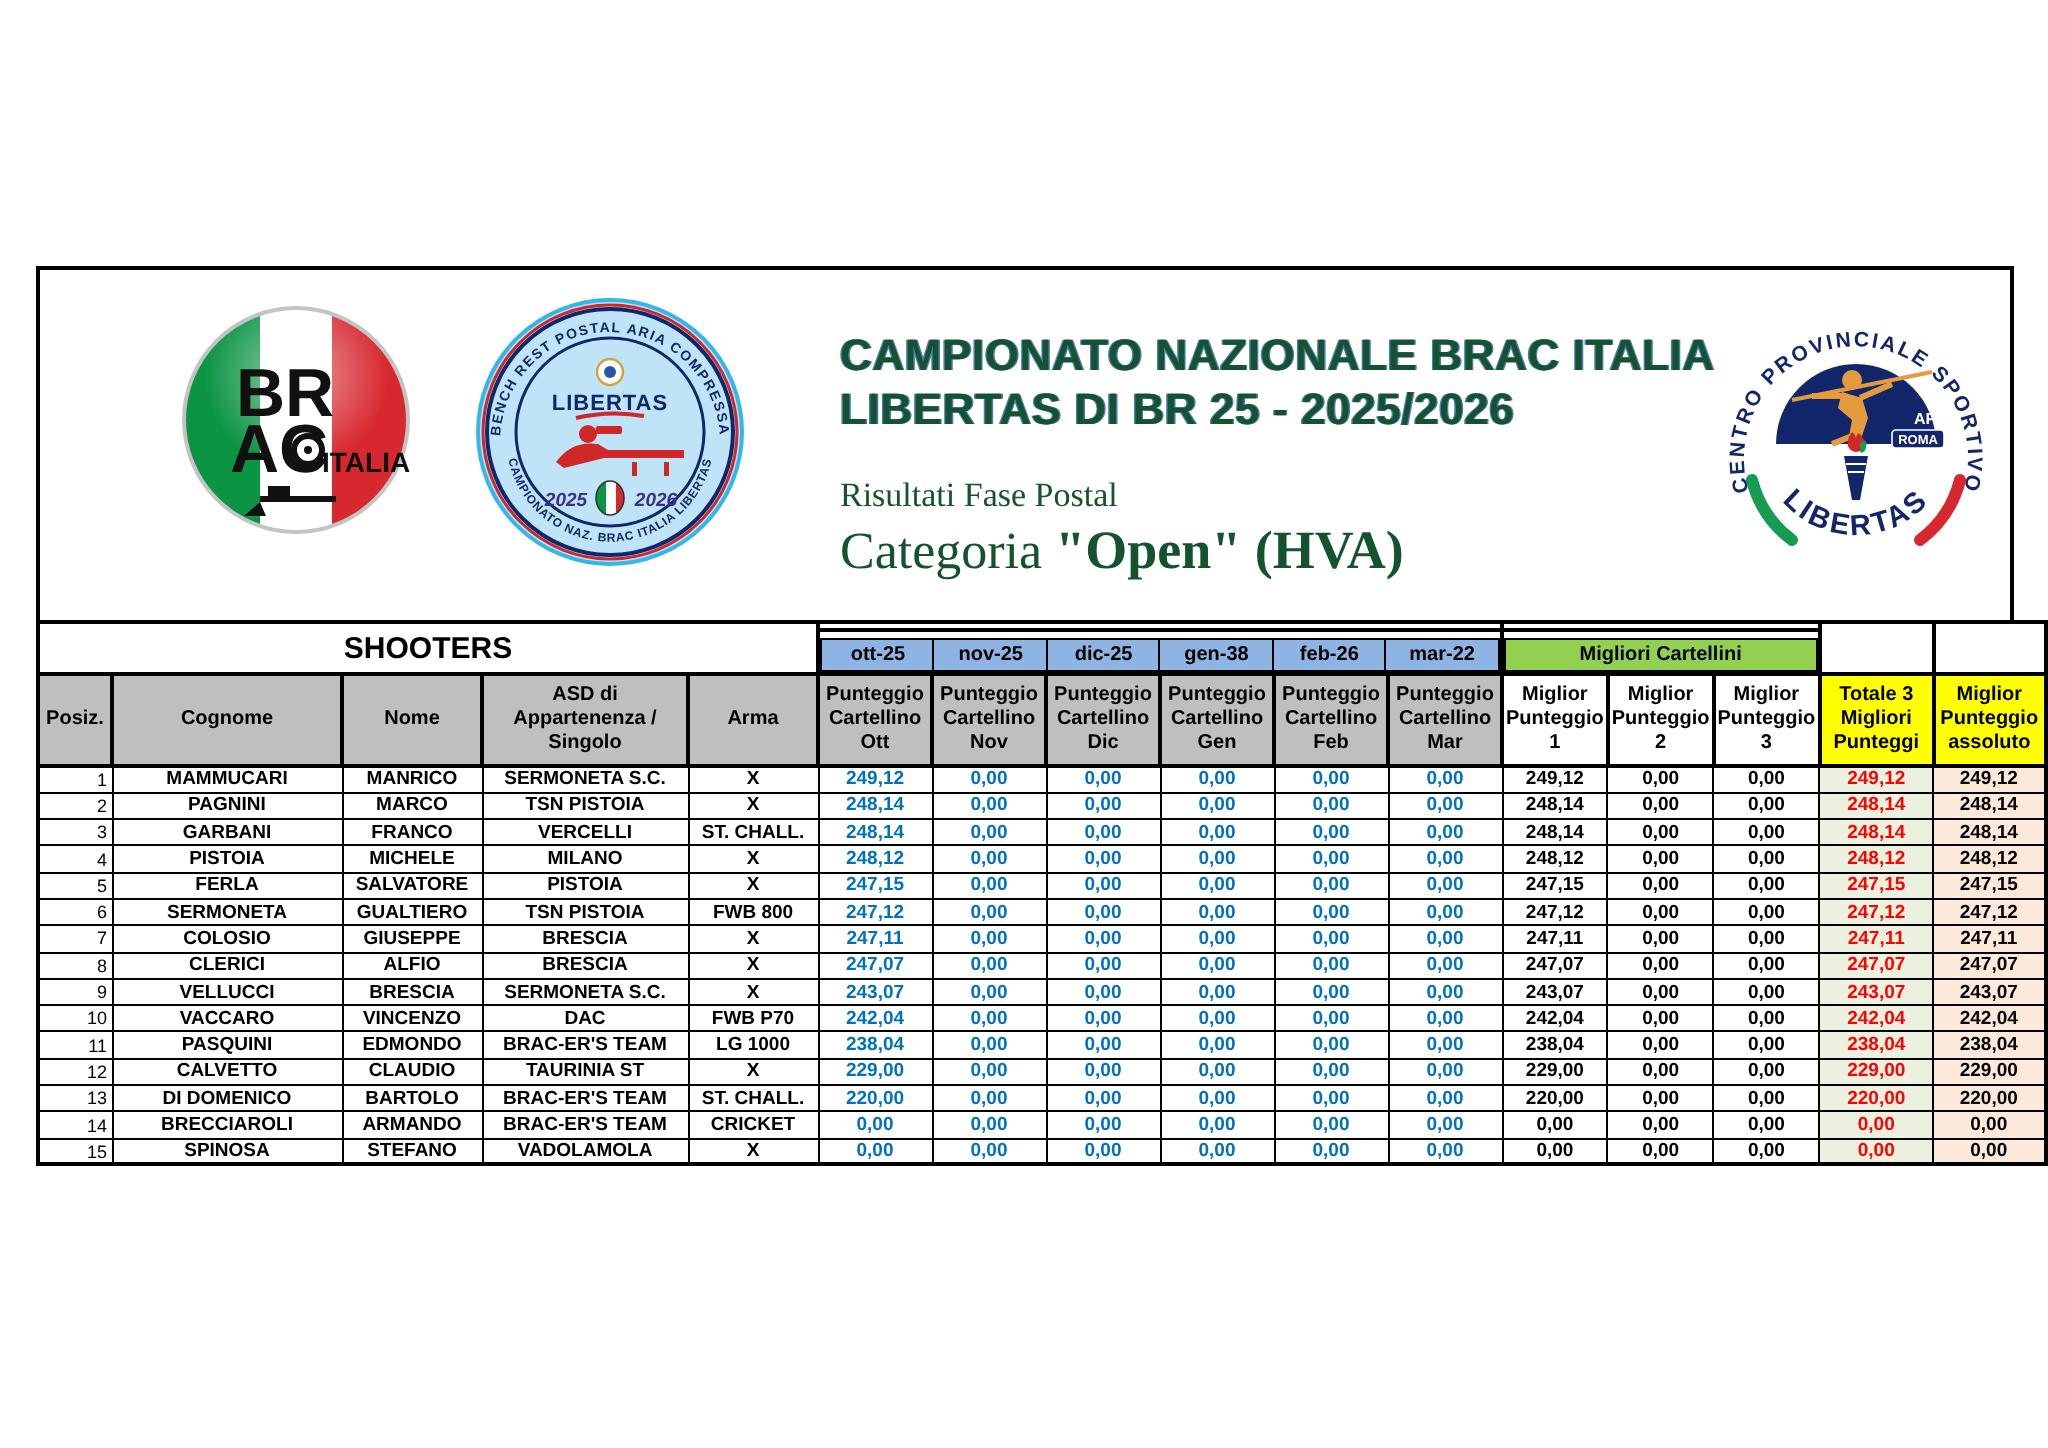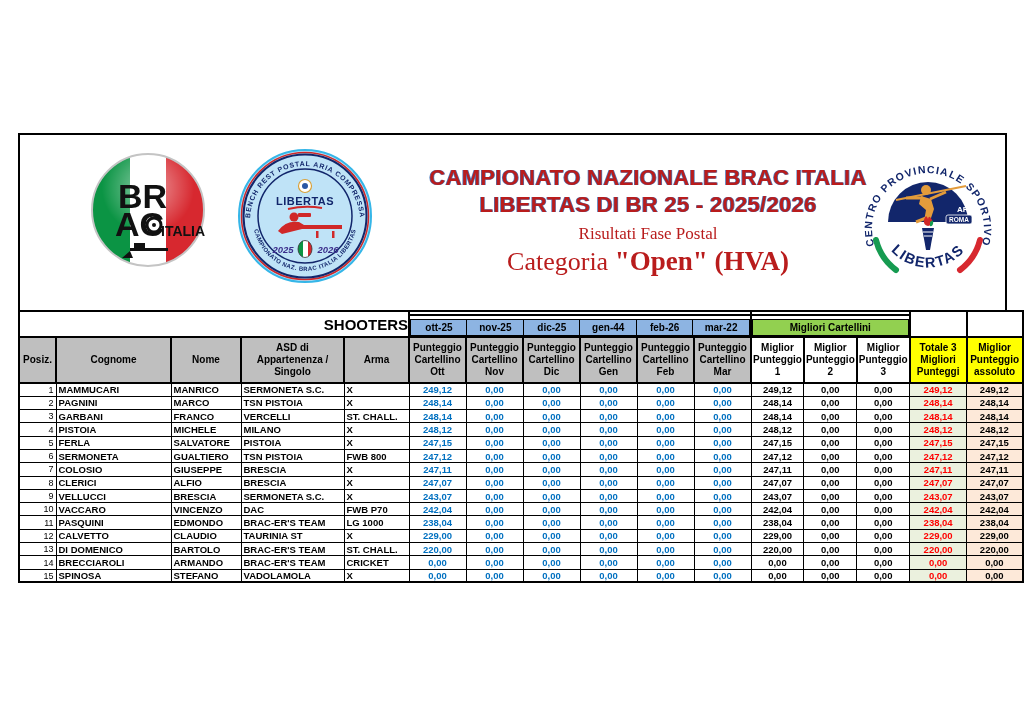--- a/index.html
+++ b/index.html
@@ -10,41 +10,41 @@
   
   .header-box{
     position:absolute;left:18px;top:133px;width:989px;height:183px;
     border:2px solid #000;background:#fff;box-sizing:border-box;
   }
   .logo{position:absolute;}
   .logo-brac{left:70px;top:17px;width:116px;height:116px;}
   .logo-badge{left:218px;top:13px;width:134px;height:136px;}
   .logo-cps{left:840px;top:21px;width:136px;height:136px;}
   .title-block{
-    position:absolute;left:400px;top:30px;width:456px;text-align:center;color:#b91c1c;
+    position:absolute;left:400px;top:30px;width:456px;color:#14532d;
   }
   .display{
     font-weight:bold;font-size:22px;line-height:1.22;letter-spacing:.3px;
     text-shadow:.7px 0 0 #4a7abc,-.7px 0 0 #4a7abc;
   }
   .subtitle{
-    font-family:"Liberation Serif",serif;font-size:17px;margin-top:5px;
+    font-family:"Liberation Serif",serif;font-size:17px;margin-top:19px;
   }
   .category{
     font-family:"Liberation Serif",serif;font-size:26px;margin-top:2px;
   }
   .category b{font-size:27px;}
   
   .tbl-wrap{position:absolute;left:18px;top:310px;}
   table{border-collapse:collapse;table-layout:fixed;font-family:"Liberation Sans",sans-serif;}
   td{box-sizing:border-box;overflow:hidden;}
   
   .row-a td{height:26px;border:2px solid #000;padding:0;}
   .shooters-cell{
-    text-align:right;font-weight:bold;font-size:15px;background:#fff;vertical-align:middle;margin-left:12px;
+    text-align:center;font-weight:bold;font-size:15px;background:#fff;vertical-align:middle;margin-left:12px;
   }
   .band-cell{position:relative;border:2px solid #000;text-align:center;}
   .chip-band{position:absolute;left:0;right:0;bottom:0;height:17px;display:flex;}
   .chip{
     flex:1;background:#8db4e2;border:1.5px solid #000;margin-left:-1.5px;
     display:flex;align-items:center;justify-content:center;
     font-weight:bold;font-size:10px;color:#000;box-sizing:border-box;
   }
   .chip:first-child{margin-left:0;}
   .chip.green{background:#92d050;}
@@ -56,21 +56,21 @@
   }
   .gray{background:#bfbfbf;}
   .whitecell{background:#fff;font-size:9.5px;}
   .yellow{background:#ffff00;color:#c00000;}
   
   tbody td{
     height:13.3px;border:1px solid #000;font-size:9.5px;font-weight:bold;
     padding:0 2px;white-space:nowrap;background:#fff;
   }
   td.c-pos{text-align:right;font-weight:normal;font-size:9px;border-left:2px solid #000;}
-  td.c-txt{text-align:left;}
+  td.c-txt{text-align:center;}
   td.c-mon{text-align:center;color:#0070c0;}
   td.c-mig{text-align:center;color:#000;}
   td.c-tot{text-align:center;color:#ff0000;background:#ebf1de;}
   td.c-abs{text-align:center;color:#000;background:#fde9d9;border-right:2px solid #000;}
   tbody tr:last-child td{border-bottom:2px solid #000;}
 </style>
 </head>
 <body>
 
 <div class="header-box">
@@ -210,21 +210,21 @@
         <col style="width:56px">
     </colgroup>
     <thead>
       <tr class="row-a" id="row-a">
         <td colspan="5" class="shooters-cell">SHOOTERS</td>
         <td colspan="6" class="band-cell" id="months-band">
             <div class="chip-band" id="month-chips">
               <div class="chip">ott-25</div>
               <div class="chip">nov-25</div>
               <div class="chip">dic-25</div>
-              <div class="chip">gen-44</div>
+              <div class="chip">gen-38</div>
               <div class="chip">feb-26</div>
               <div class="chip">mar-22</div>
             </div>
           </td>
         <td colspan="3" class="band-cell">
             <div class="chip-band">
               <div class="chip green">Migliori Cartellini</div>
             </div>
           </td>
         <td class="empty-h"></td>

